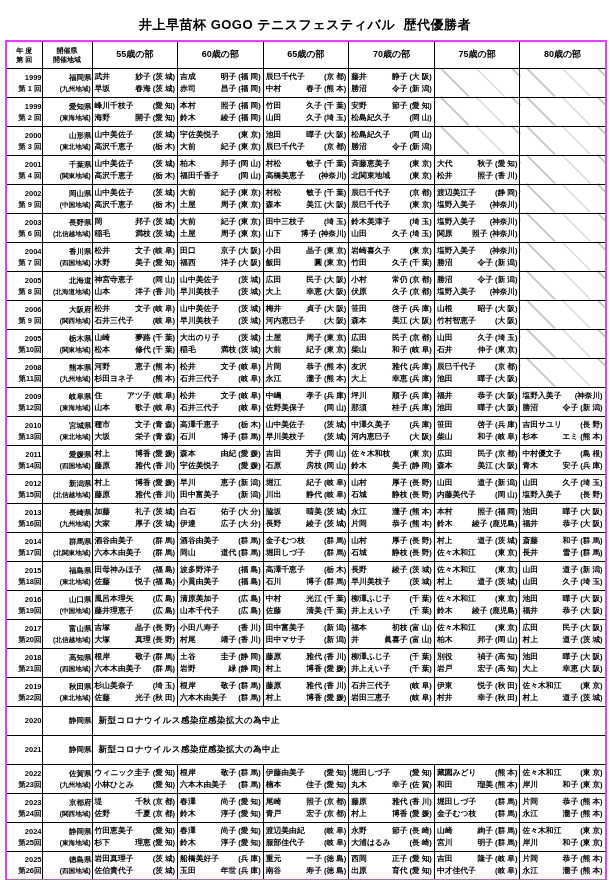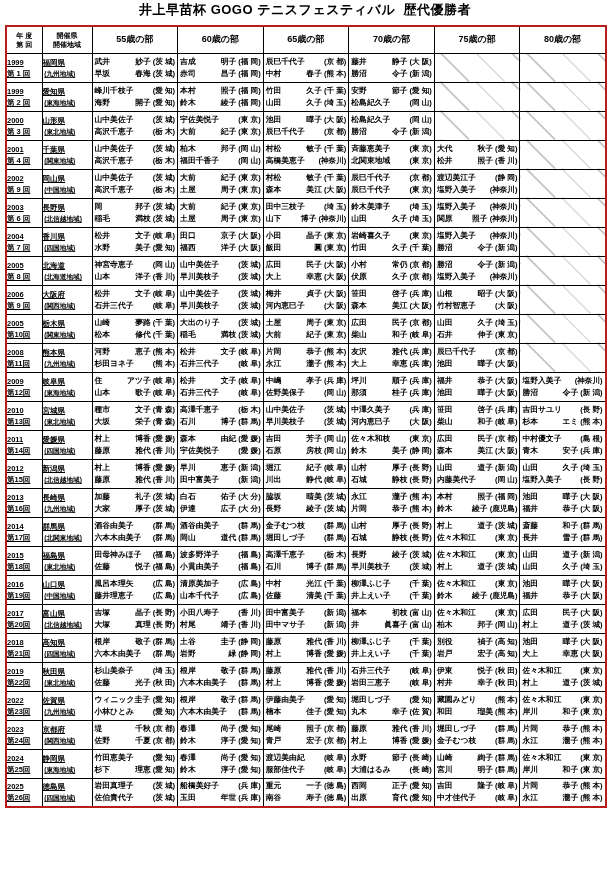--- a/index.html
+++ b/index.html
@@ -4,39 +4,39 @@
 <style>
   html,body{margin:0;padding:0;background:#ffffff;}
   body{
     width:610px;height:880px;overflow:hidden;
     font-family:"Liberation Sans","DejaVu Sans",sans-serif;
     color:#000;
   }
   .page{width:610px;height:880px;position:relative;}
   .title{
     text-align:center;font-size:13px;font-weight:bold;
-    padding-top:1px;letter-spacing:.5px;white-space:pre;
+    padding-top:16px;letter-spacing:.5px;white-space:pre;
   }
   table.winners{
     border-collapse:collapse;table-layout:fixed;
     margin:6px auto 0 5px;width:600px;
   }
   table.winners col.c-year{width:36px;}
   table.winners col.c-pref{width:50px;}
   table.winners col.c-age{width:85.6px;}
   th,td{
     border:1px solid #000;padding:0;vertical-align:middle;
     font-weight:bold;overflow:hidden;
   }
-  table.winners{border:2px solid #b91c1c;}
+  table.winners{border:2px solid #d946ef;}
   thead tr{height:27px;}
   tbody tr{height:29px;}
   th .h2{display:block;font-size:7px;line-height:9px;font-weight:bold;white-space:pre;}
   th.agehead{font-size:9px;}
-  td.yearcell,td.prefcell{text-align:left;text-decoration:underline;}
+  td.yearcell,td.prefcell{text-align:right;}
   .yline{display:block;font-size:7.5px;line-height:11px;white-space:pre;}
   .rline{display:block;font-size:7px;line-height:11px;white-space:pre;transform:scale(.95);}
   td.wincell{padding:1px 2px;}
   .wline{display:flex;align-items:center;line-height:12px;font-size:7.8px;white-space:nowrap;}
   .nm{flex:1;display:flex;min-width:0;margin-right:2px;}
   .nm.sp{justify-content:space-between;}
   .pf{text-align:right;white-space:nowrap;font-size:7.6px;}
   td.diag{
     background-image:repeating-linear-gradient(45deg,transparent 0 24px,#b3b3b3 24px 25px);
   }
@@ -1943,20 +1943,38 @@
               <span class="nm sp">
                 <span>村上</span>
                 <span>道子</span>
               </span>
               <span class="pf">(茨 城)</span>
             </div>
           </td>
         </tr>
         <tr>
           <td class="yearcell">
+            <span class="yline">2020</span>
+          </td>
+          <td class="prefcell">
+            <span class="yline">静岡県</span>
+          </td>
+          <td class="notice" colspan="6">新型コロナウイルス感染症感染拡大の為中止</td>
+        </tr>
+        <tr>
+          <td class="yearcell">
+            <span class="yline">2021</span>
+          </td>
+          <td class="prefcell">
+            <span class="yline">静岡県</span>
+          </td>
+          <td class="notice" colspan="6">新型コロナウイルス感染症感染拡大の為中止</td>
+        </tr>
+        <tr>
+          <td class="yearcell">
             <span class="yline">2022</span>
             <span class="yline">第23回</span>
           </td>
           <td class="prefcell">
             <span class="yline">佐賀県</span>
             <span class="rline">(九州地域)</span>
           </td>
           <td class="wincell">
             <div class="wline">
               <span class="nm">ウィニック圭子</span>

